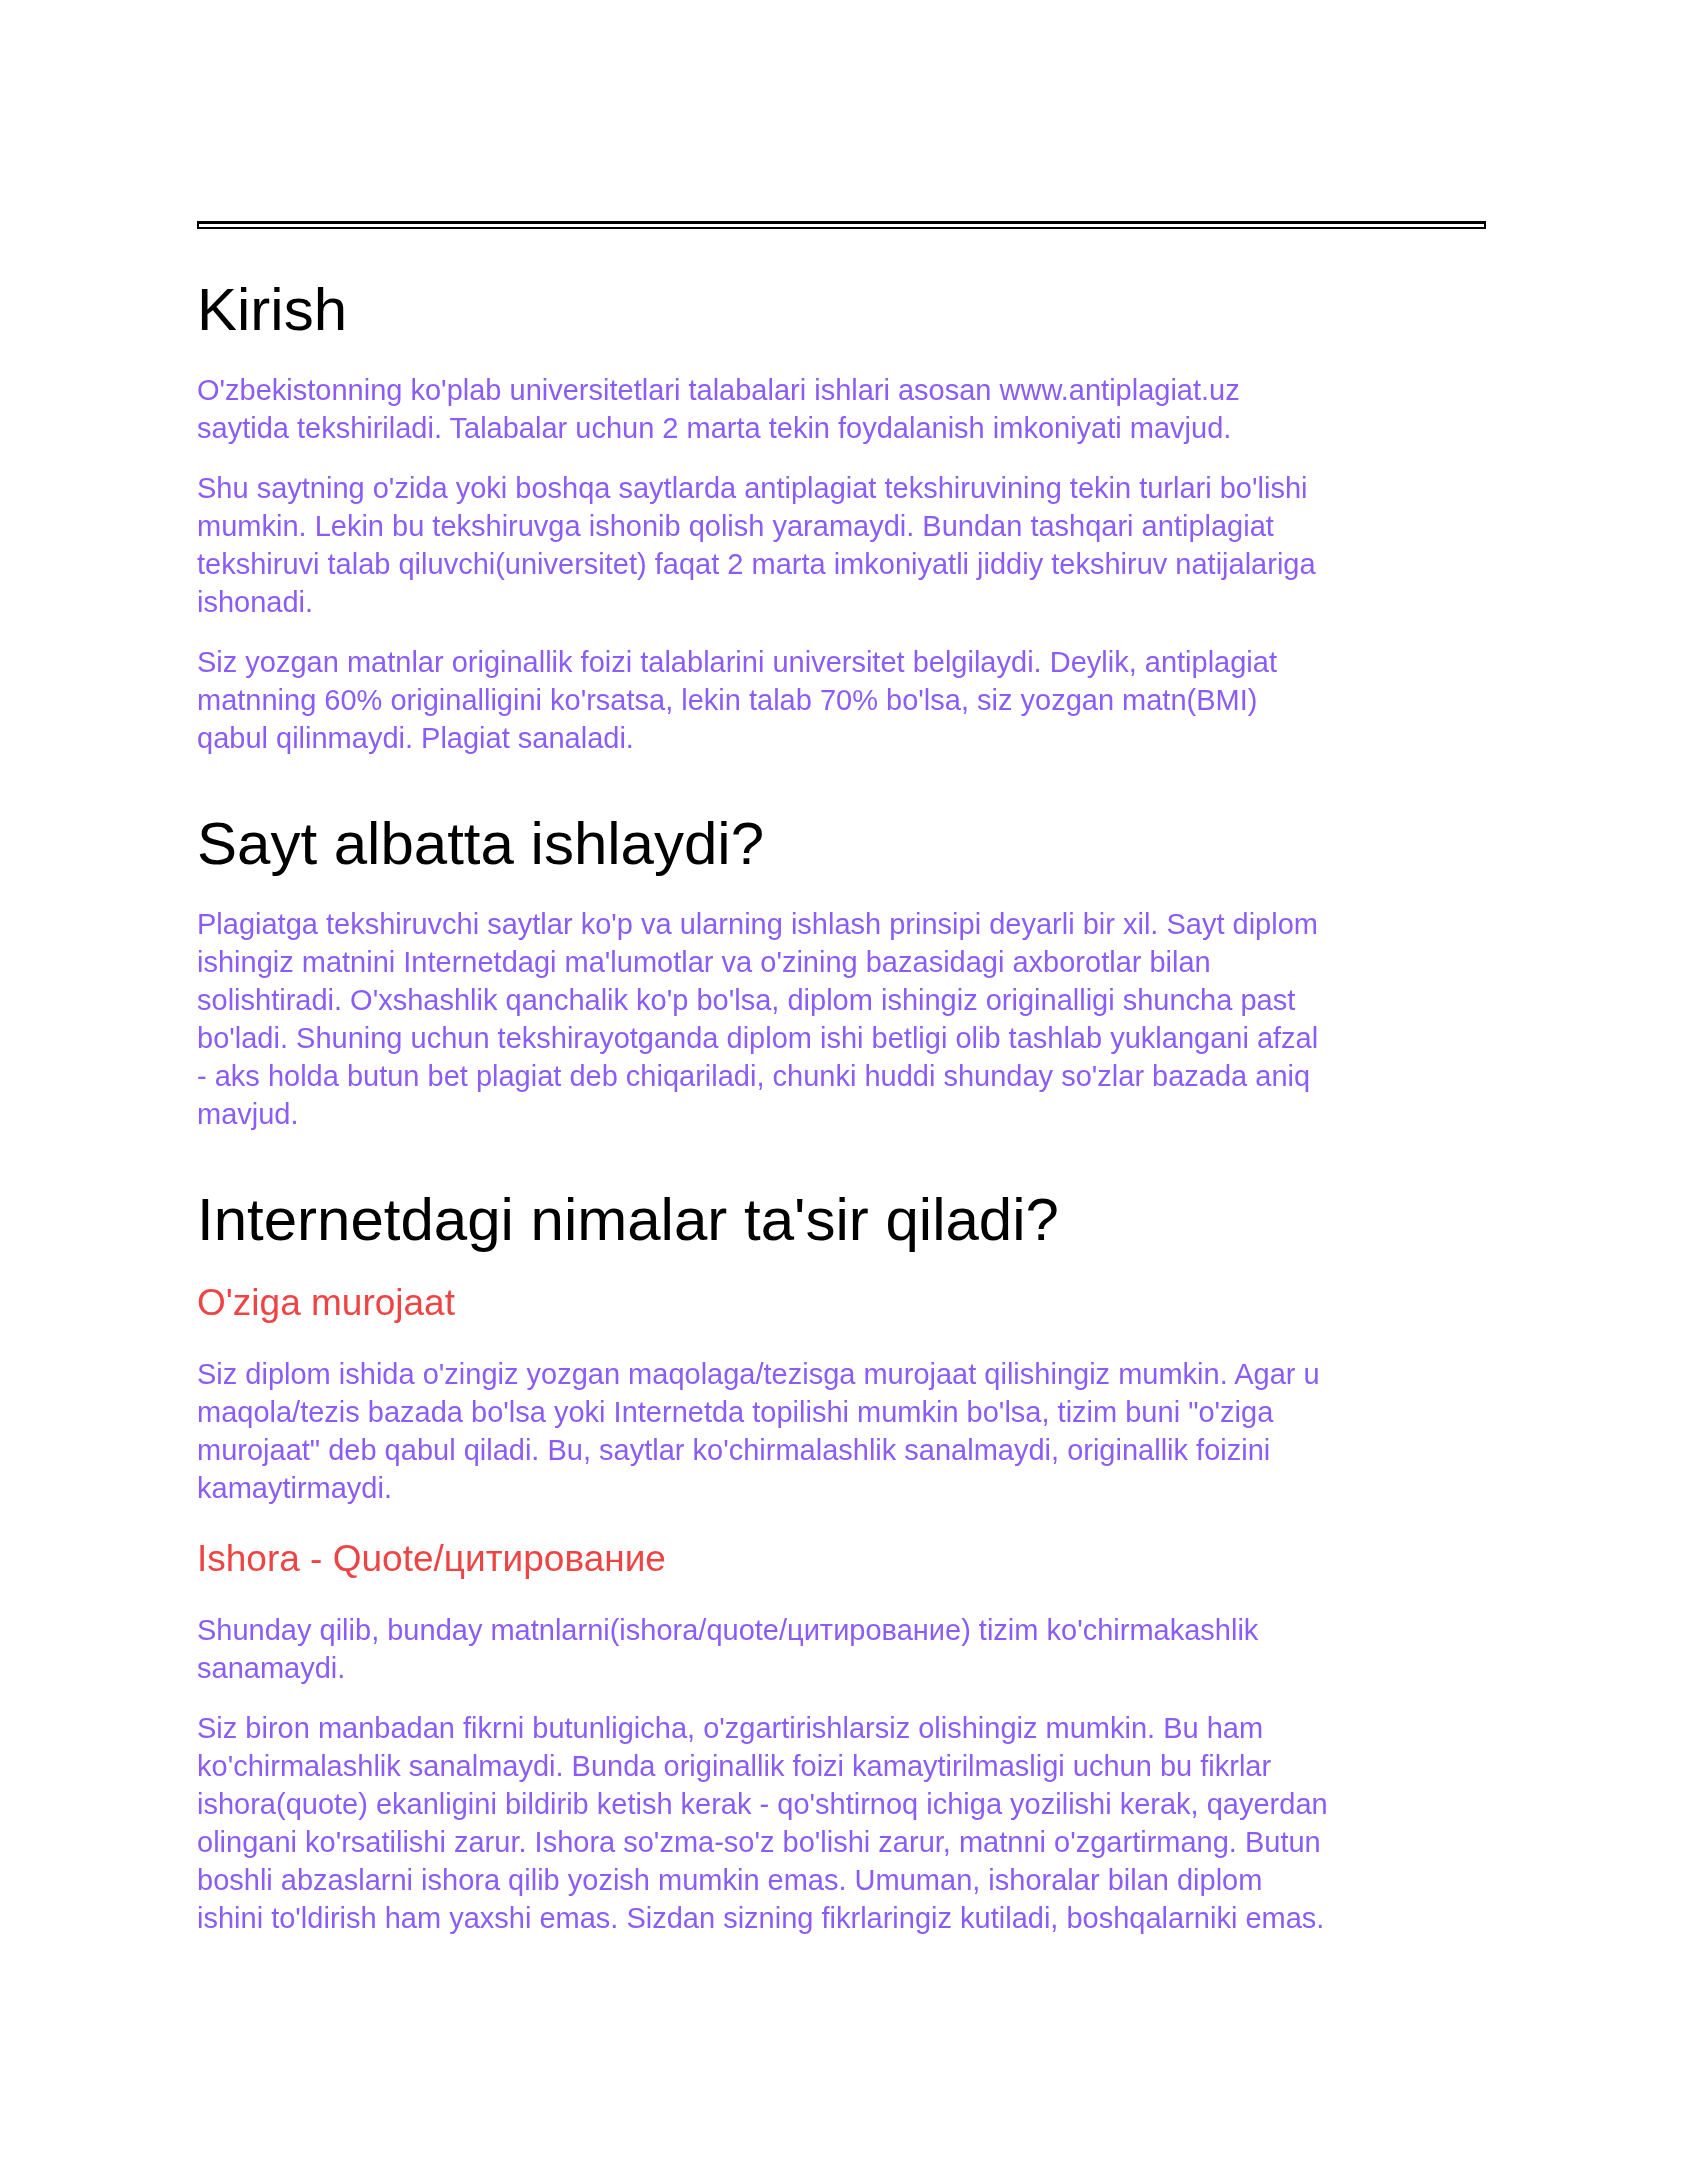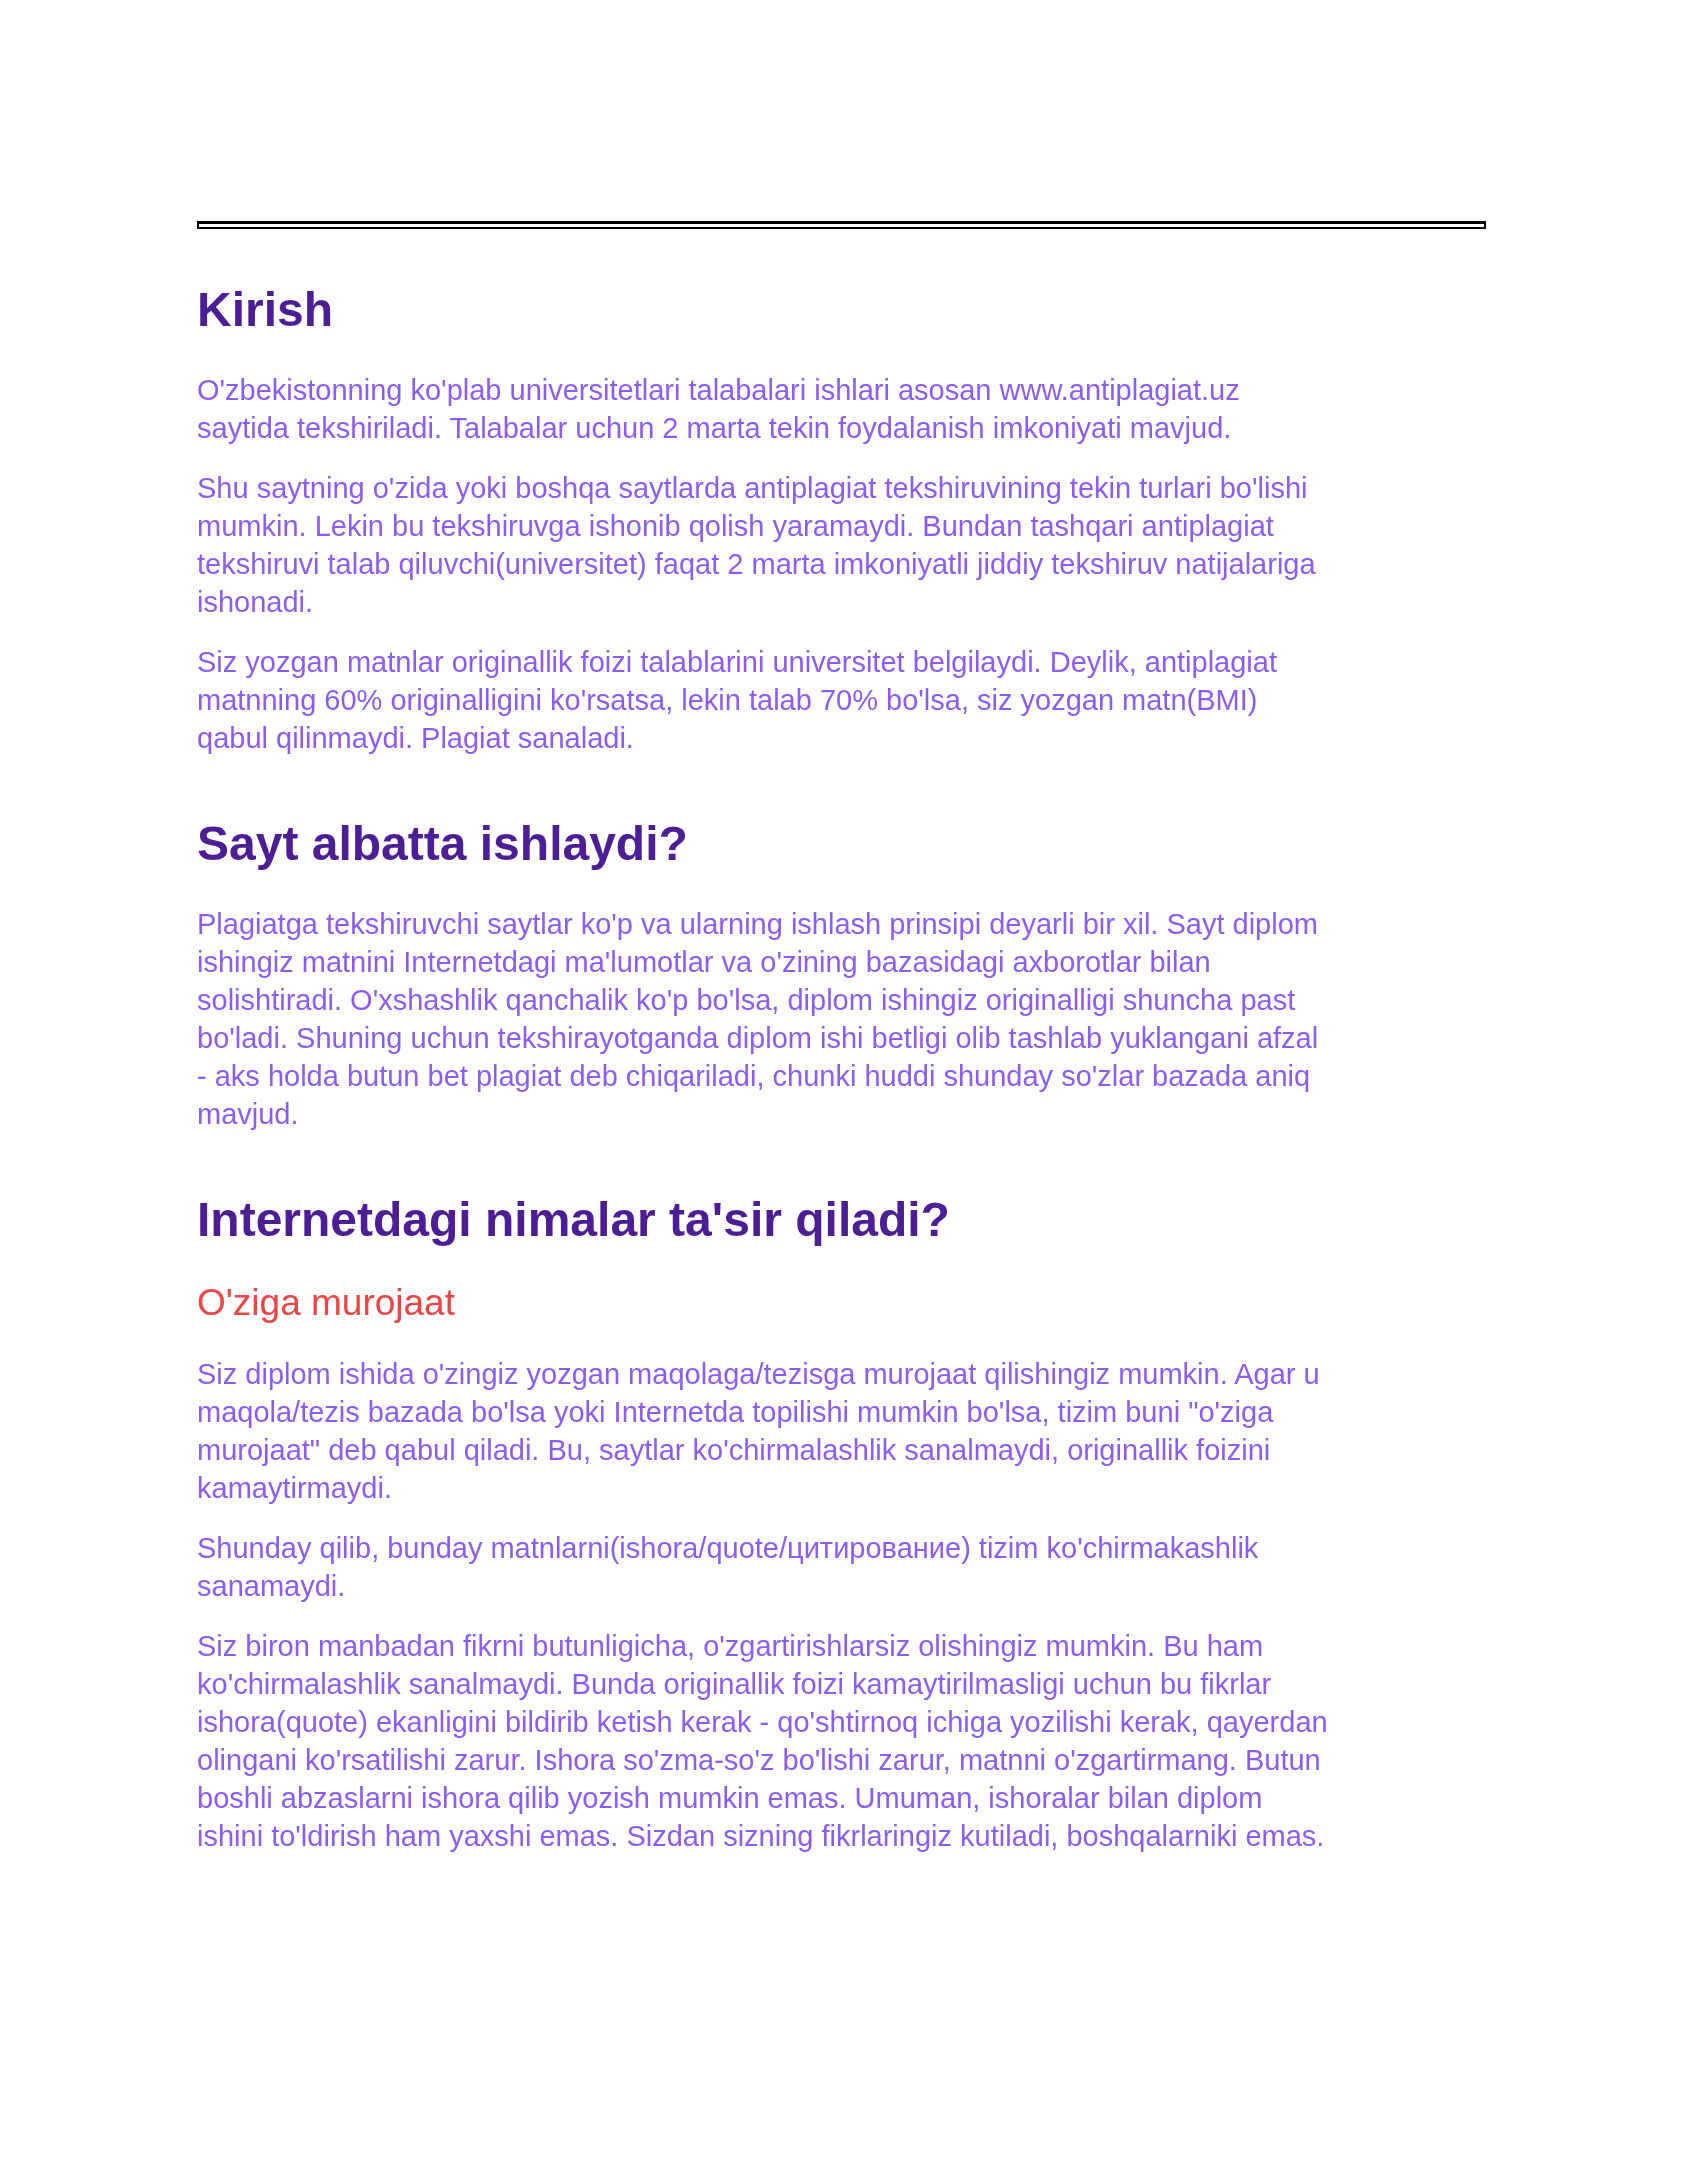--- a/index.html
+++ b/index.html
@@ -24,24 +24,24 @@
   }
   .top-divider {
     height: 3px;
     border-top: 3px solid #000000;
     border-bottom: 2px solid #000000;
     border-left: 2px solid #000000;
     border-right: 2px solid #000000;
     background: #ffffff;
   }
   h1 {
-    font-size: 48px;
+    font-size: 60px;
     line-height: 51px;
-    font-weight: 700;
-    color: #4c1d95;
+    font-weight: 400;
+    color: #000000;
     margin: 61px 0 36px 0;
     letter-spacing: 0;
   }
   h1.first {
     margin-top: 55px;
   }
   h2 {
     font-size: 37px;
     line-height: 44px;
     font-weight: 400;
@@ -89,20 +89,21 @@
 
     <h1>Internetdagi nimalar ta'sir qiladi?</h1>
 
     <h2>O'ziga murojaat</h2>
 
     <p>Siz diplom ishida o'zingiz yozgan maqolaga/tezisga murojaat qilishingiz mumkin. Agar u
 maqola/tezis bazada bo'lsa yoki Internetda topilishi mumkin bo'lsa, tizim buni "o'ziga
 murojaat" deb qabul qiladi. Bu, saytlar ko'chirmalashlik sanalmaydi, originallik foizini
 kamaytirmaydi.</p>
 
+    <h2>Ishora - Quote/цитирование</h2>
 
     <p>Shunday qilib, bunday matnlarni(ishora/quote/цитирование) tizim ko'chirmakashlik
 sanamaydi.</p>
 
     <p>Siz biron manbadan fikrni butunligicha, o'zgartirishlarsiz olishingiz mumkin. Bu ham
 ko'chirmalashlik sanalmaydi. Bunda originallik foizi kamaytirilmasligi uchun bu fikrlar
 ishora(quote) ekanligini bildirib ketish kerak - qo'shtirnoq ichiga yozilishi kerak, qayerdan
 olingani ko'rsatilishi zarur. Ishora so'zma-so'z bo'lishi zarur, matnni o'zgartirmang. Butun
 boshli abzaslarni ishora qilib yozish mumkin emas. Umuman, ishoralar bilan diplom
 ishini to'ldirish ham yaxshi emas. Sizdan sizning fikrlaringiz kutiladi, boshqalarniki emas.</p>

